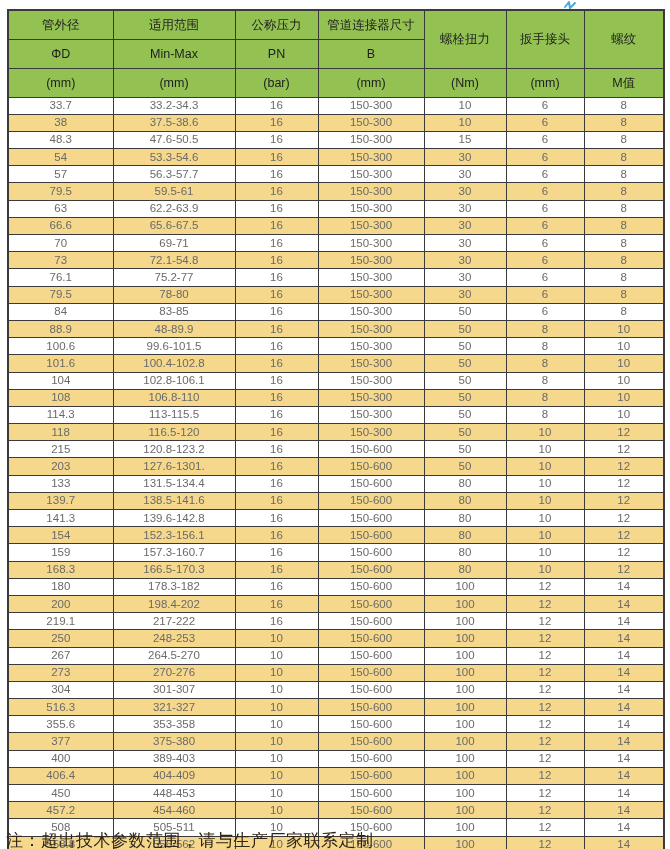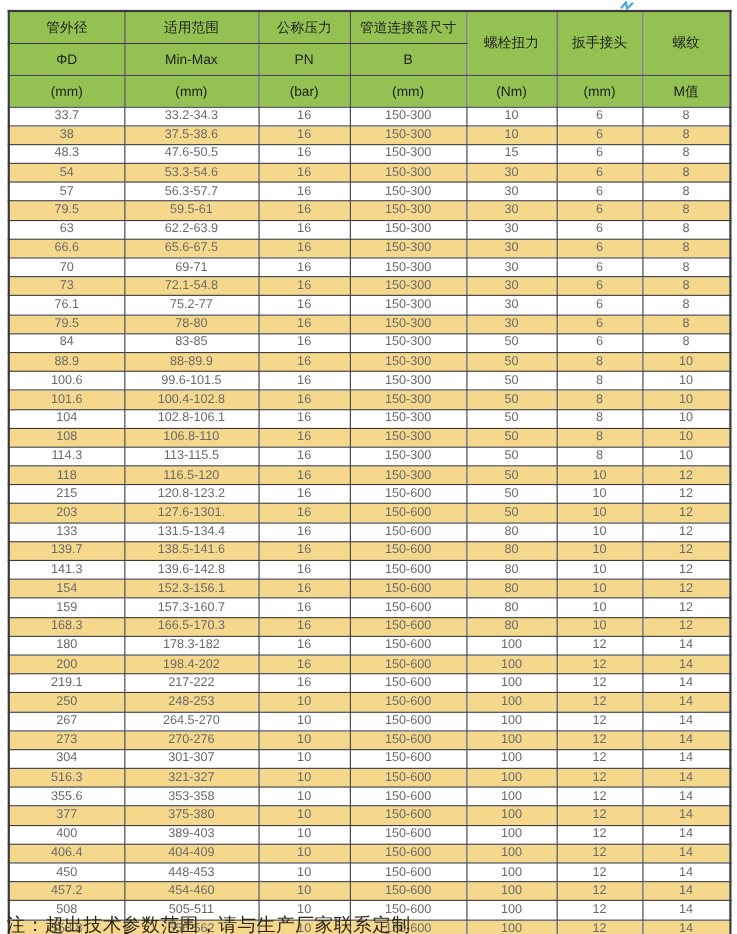--- a/index.html
+++ b/index.html
@@ -219,21 +219,21 @@
         <td>84</td>
         <td>83-85</td>
         <td>16</td>
         <td>150-300</td>
         <td>50</td>
         <td>6</td>
         <td>8</td>
       </tr>
       <tr class="alt">
         <td>88.9</td>
-        <td>88-89.9</td>
+        <td>48-89.9</td>
         <td>16</td>
         <td>150-300</td>
         <td>50</td>
         <td>8</td>
         <td>10</td>
       </tr>
       <tr class="plain">
         <td>100.6</td>
         <td>99.6-101.5</td>
         <td>16</td>

